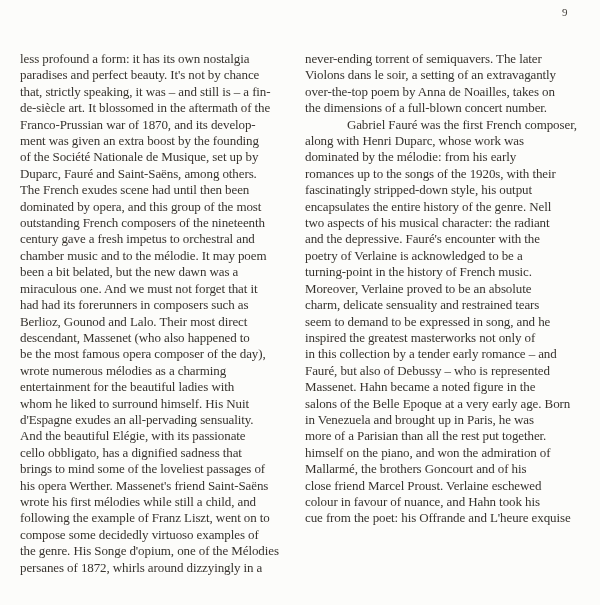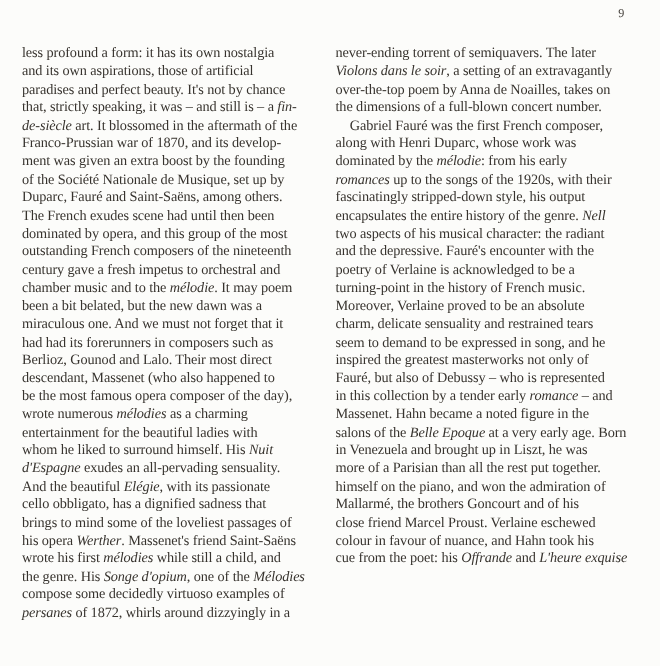--- a/index.html
+++ b/index.html
@@ -21,39 +21,38 @@
     color: #45413c;
   }
   .columns {
     position: absolute;
     top: 40px;
     left: 20px;
     width: 562px;
     display: flex;
     gap: 13px;
   }
-  .column { width: 272px; flex: 0 0 272px; }
+  .column { width: 272px; flex: 0 0 272px; margin-top: 11px; }
   .line {
     font-size: 13px;
     line-height: 16.4px;
     white-space: nowrap;
     letter-spacing: -0.1px;
   }
-  .line.indent { padding-left: 13px; }
-  .it { font-style: italic; }
+  .line.indent { padding-left: 13px; text-align: right; }
+  .it { }
 </style>
 </head>
 <body>
 
 <div class="page">
   <div class="page-number">9</div>
   <div class="columns">
     <div class="column">
         <div class="line"><span>less profound a form: it has its own nostalgia</span></div>
-        <div class="line"><span>and its own aspirations, those of artificial</span></div>
         <div class="line"><span>paradises and perfect beauty. It's not by chance</span></div>
         <div class="line"><span>that, strictly speaking, it was – and still is – a </span><span class="it">fin-</span></div>
         <div class="line"><span class="it">de-siècle</span><span> art. It blossomed in the aftermath of the</span></div>
         <div class="line"><span>Franco-Prussian war of 1870, and its develop-</span></div>
         <div class="line"><span>ment was given an extra boost by the founding</span></div>
         <div class="line"><span>of the Société Nationale de Musique, set up by</span></div>
         <div class="line"><span>Duparc, Fauré and Saint-Saëns, among others.</span></div>
         <div class="line"><span>The French exudes scene had until then been</span></div>
         <div class="line"><span>dominated by opera, and this group of the most</span></div>
         <div class="line"><span>outstanding French composers of the nineteenth</span></div>
@@ -67,22 +66,23 @@
         <div class="line"><span>be the most famous opera composer of the day),</span></div>
         <div class="line"><span>wrote numerous </span><span class="it">mélodies</span><span> as a charming</span></div>
         <div class="line"><span>entertainment for the beautiful ladies with</span></div>
         <div class="line"><span>whom he liked to surround himself. His </span><span class="it">Nuit</span></div>
         <div class="line"><span class="it">d'Espagne</span><span> exudes an all-pervading sensuality.</span></div>
         <div class="line"><span>And the beautiful </span><span class="it">Elégie</span><span>, with its passionate</span></div>
         <div class="line"><span>cello obbligato, has a dignified sadness that</span></div>
         <div class="line"><span>brings to mind some of the loveliest passages of</span></div>
         <div class="line"><span>his opera </span><span class="it">Werther</span><span>. Massenet's friend Saint-Saëns</span></div>
         <div class="line"><span>wrote his first </span><span class="it">mélodies</span><span> while still a child, and</span></div>
+        <div class="line"><span>following the example of Franz Liszt, went on to</span></div>
+        <div class="line"><span>compose some decidedly virtuoso examples of</span></div>
         <div class="line"><span>the genre. His </span><span class="it">Songe d'opium</span><span>, one of the </span><span class="it">Mélodies</span></div>
-        <div class="line"><span>compose some decidedly virtuoso examples of</span></div>
         <div class="line"><span class="it">persanes</span><span> of 1872, whirls around dizzyingly in a</span></div>
       </div>
     <div class="column">
         <div class="line"><span>never-ending torrent of semiquavers. The later</span></div>
         <div class="line"><span class="it">Violons dans le soir</span><span>, a setting of an extravagantly</span></div>
         <div class="line"><span>over-the-top poem by Anna de Noailles, takes on</span></div>
         <div class="line"><span>the dimensions of a full-blown concert number.</span></div>
         <div class="line indent"><span>Gabriel Fauré was the first French composer,</span></div>
         <div class="line"><span>along with Henri Duparc, whose work was</span></div>
         <div class="line"><span>dominated by the </span><span class="it">mélodie</span><span>: from his early</span></div>
@@ -90,25 +90,25 @@
         <div class="line"><span>fascinatingly stripped-down style, his output</span></div>
         <div class="line"><span>encapsulates the entire history of the genre. </span><span class="it">Nell</span></div>
         <div class="line"><span>two aspects of his musical character: the radiant</span></div>
         <div class="line"><span>and the depressive. Fauré's encounter with the</span></div>
         <div class="line"><span>poetry of Verlaine is acknowledged to be a</span></div>
         <div class="line"><span>turning-point in the history of French music.</span></div>
         <div class="line"><span>Moreover, Verlaine proved to be an absolute</span></div>
         <div class="line"><span>charm, delicate sensuality and restrained tears</span></div>
         <div class="line"><span>seem to demand to be expressed in song, and he</span></div>
         <div class="line"><span>inspired the greatest masterworks not only of</span></div>
+        <div class="line"><span>in this collection by a tender early </span><span class="it">romance</span><span> – and</span></div>
         <div class="line"><span>Fauré, but also of Debussy – who is represented</span></div>
-        <div class="line"><span>in this collection by a tender early </span><span class="it">romance</span><span> – and</span></div>
         <div class="line"><span>Massenet. Hahn became a noted figure in the</span></div>
         <div class="line"><span>salons of the </span><span class="it">Belle Epoque</span><span> at a very early age. Born</span></div>
-        <div class="line"><span>in Venezuela and brought up in Liszt, he was</span></div>
+        <div class="line"><span>in Venezuela and brought up in Paris, he was</span></div>
         <div class="line"><span>more of a Parisian than all the rest put together.</span></div>
         <div class="line"><span>himself on the piano, and won the admiration of</span></div>
         <div class="line"><span>Mallarmé, the brothers Goncourt and of his</span></div>
         <div class="line"><span>close friend Marcel Proust. Verlaine eschewed</span></div>
         <div class="line"><span>colour in favour of nuance, and Hahn took his</span></div>
         <div class="line"><span>cue from the poet: his </span><span class="it">Offrande</span><span> and </span><span class="it">L'heure exquise</span></div>
       </div>
   </div>
 </div>
 

